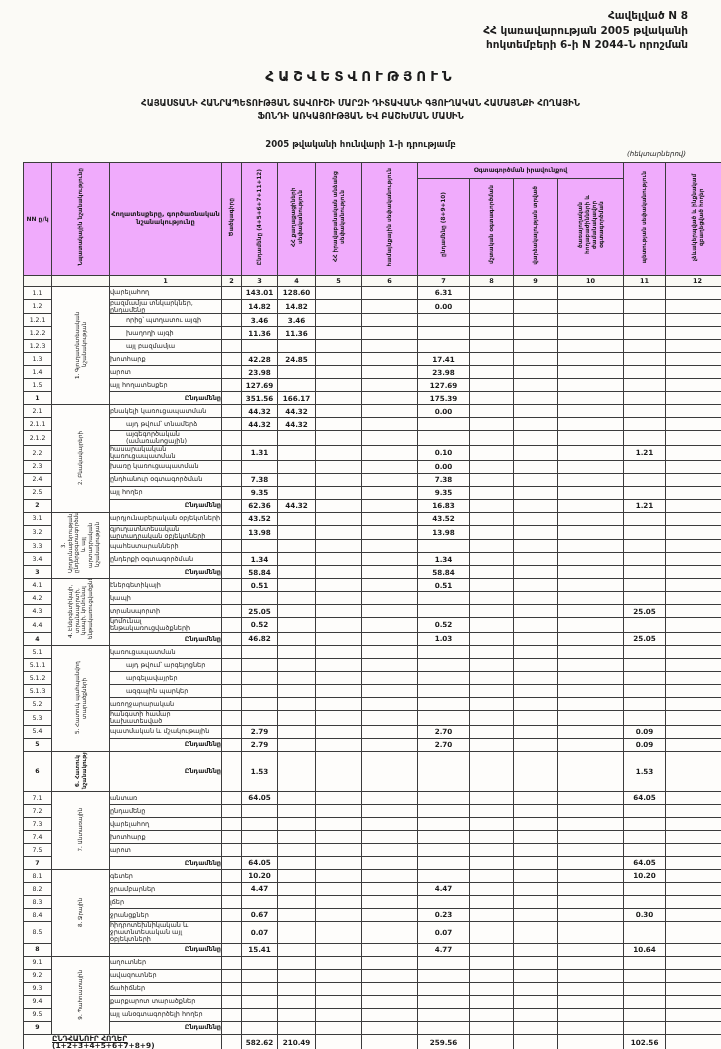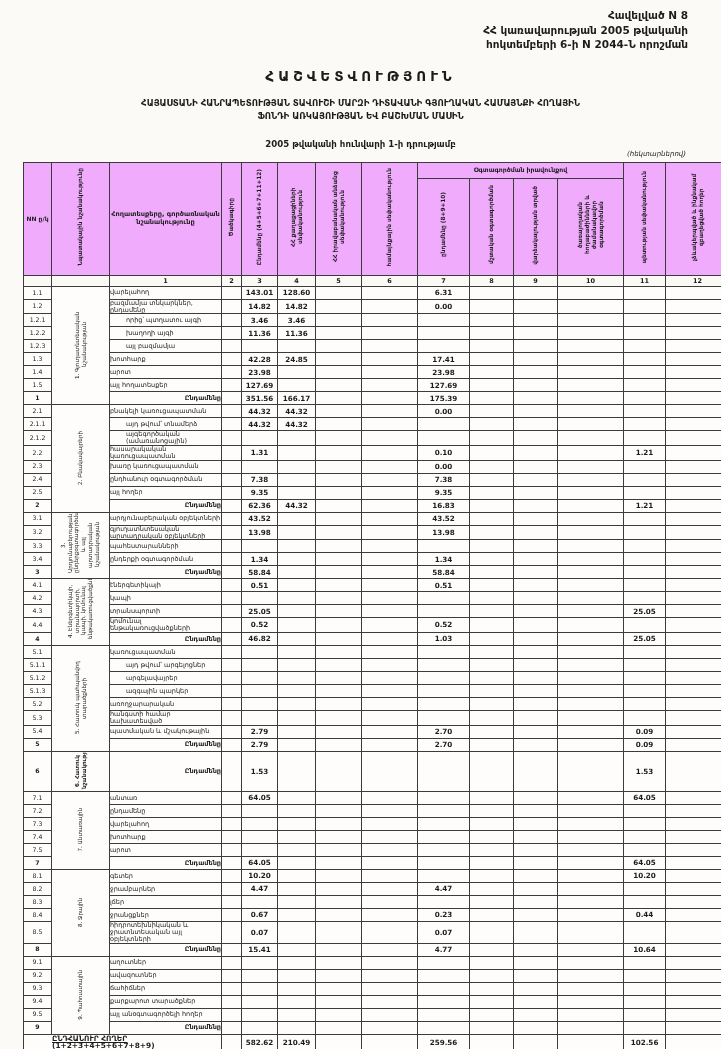--- a/index.html
+++ b/index.html
@@ -828,21 +828,21 @@
           <td class="label-cell">ջրանցքներ</td>
           <td class="code-cell"></td>
           <td class="val-cell">0.67</td>
           <td class="val-cell"></td>
           <td class="val-cell"></td>
           <td class="val-cell"></td>
           <td class="val-cell">0.23</td>
           <td class="val-cell"></td>
           <td class="val-cell"></td>
           <td class="val-cell"></td>
-          <td class="val-cell">0.44</td>
+          <td class="val-cell">0.30</td>
           <td class="val-cell"></td>
         </tr>
         <tr>
           <td class="nn-cell">8.5</td>
           <td class="label-cell">հիդրոտեխնիկական և ջրատնտեսական այլ օբյեկտների</td>
           <td class="code-cell"></td>
           <td class="val-cell">0.07</td>
           <td class="val-cell"></td>
           <td class="val-cell"></td>
           <td class="val-cell"></td>

